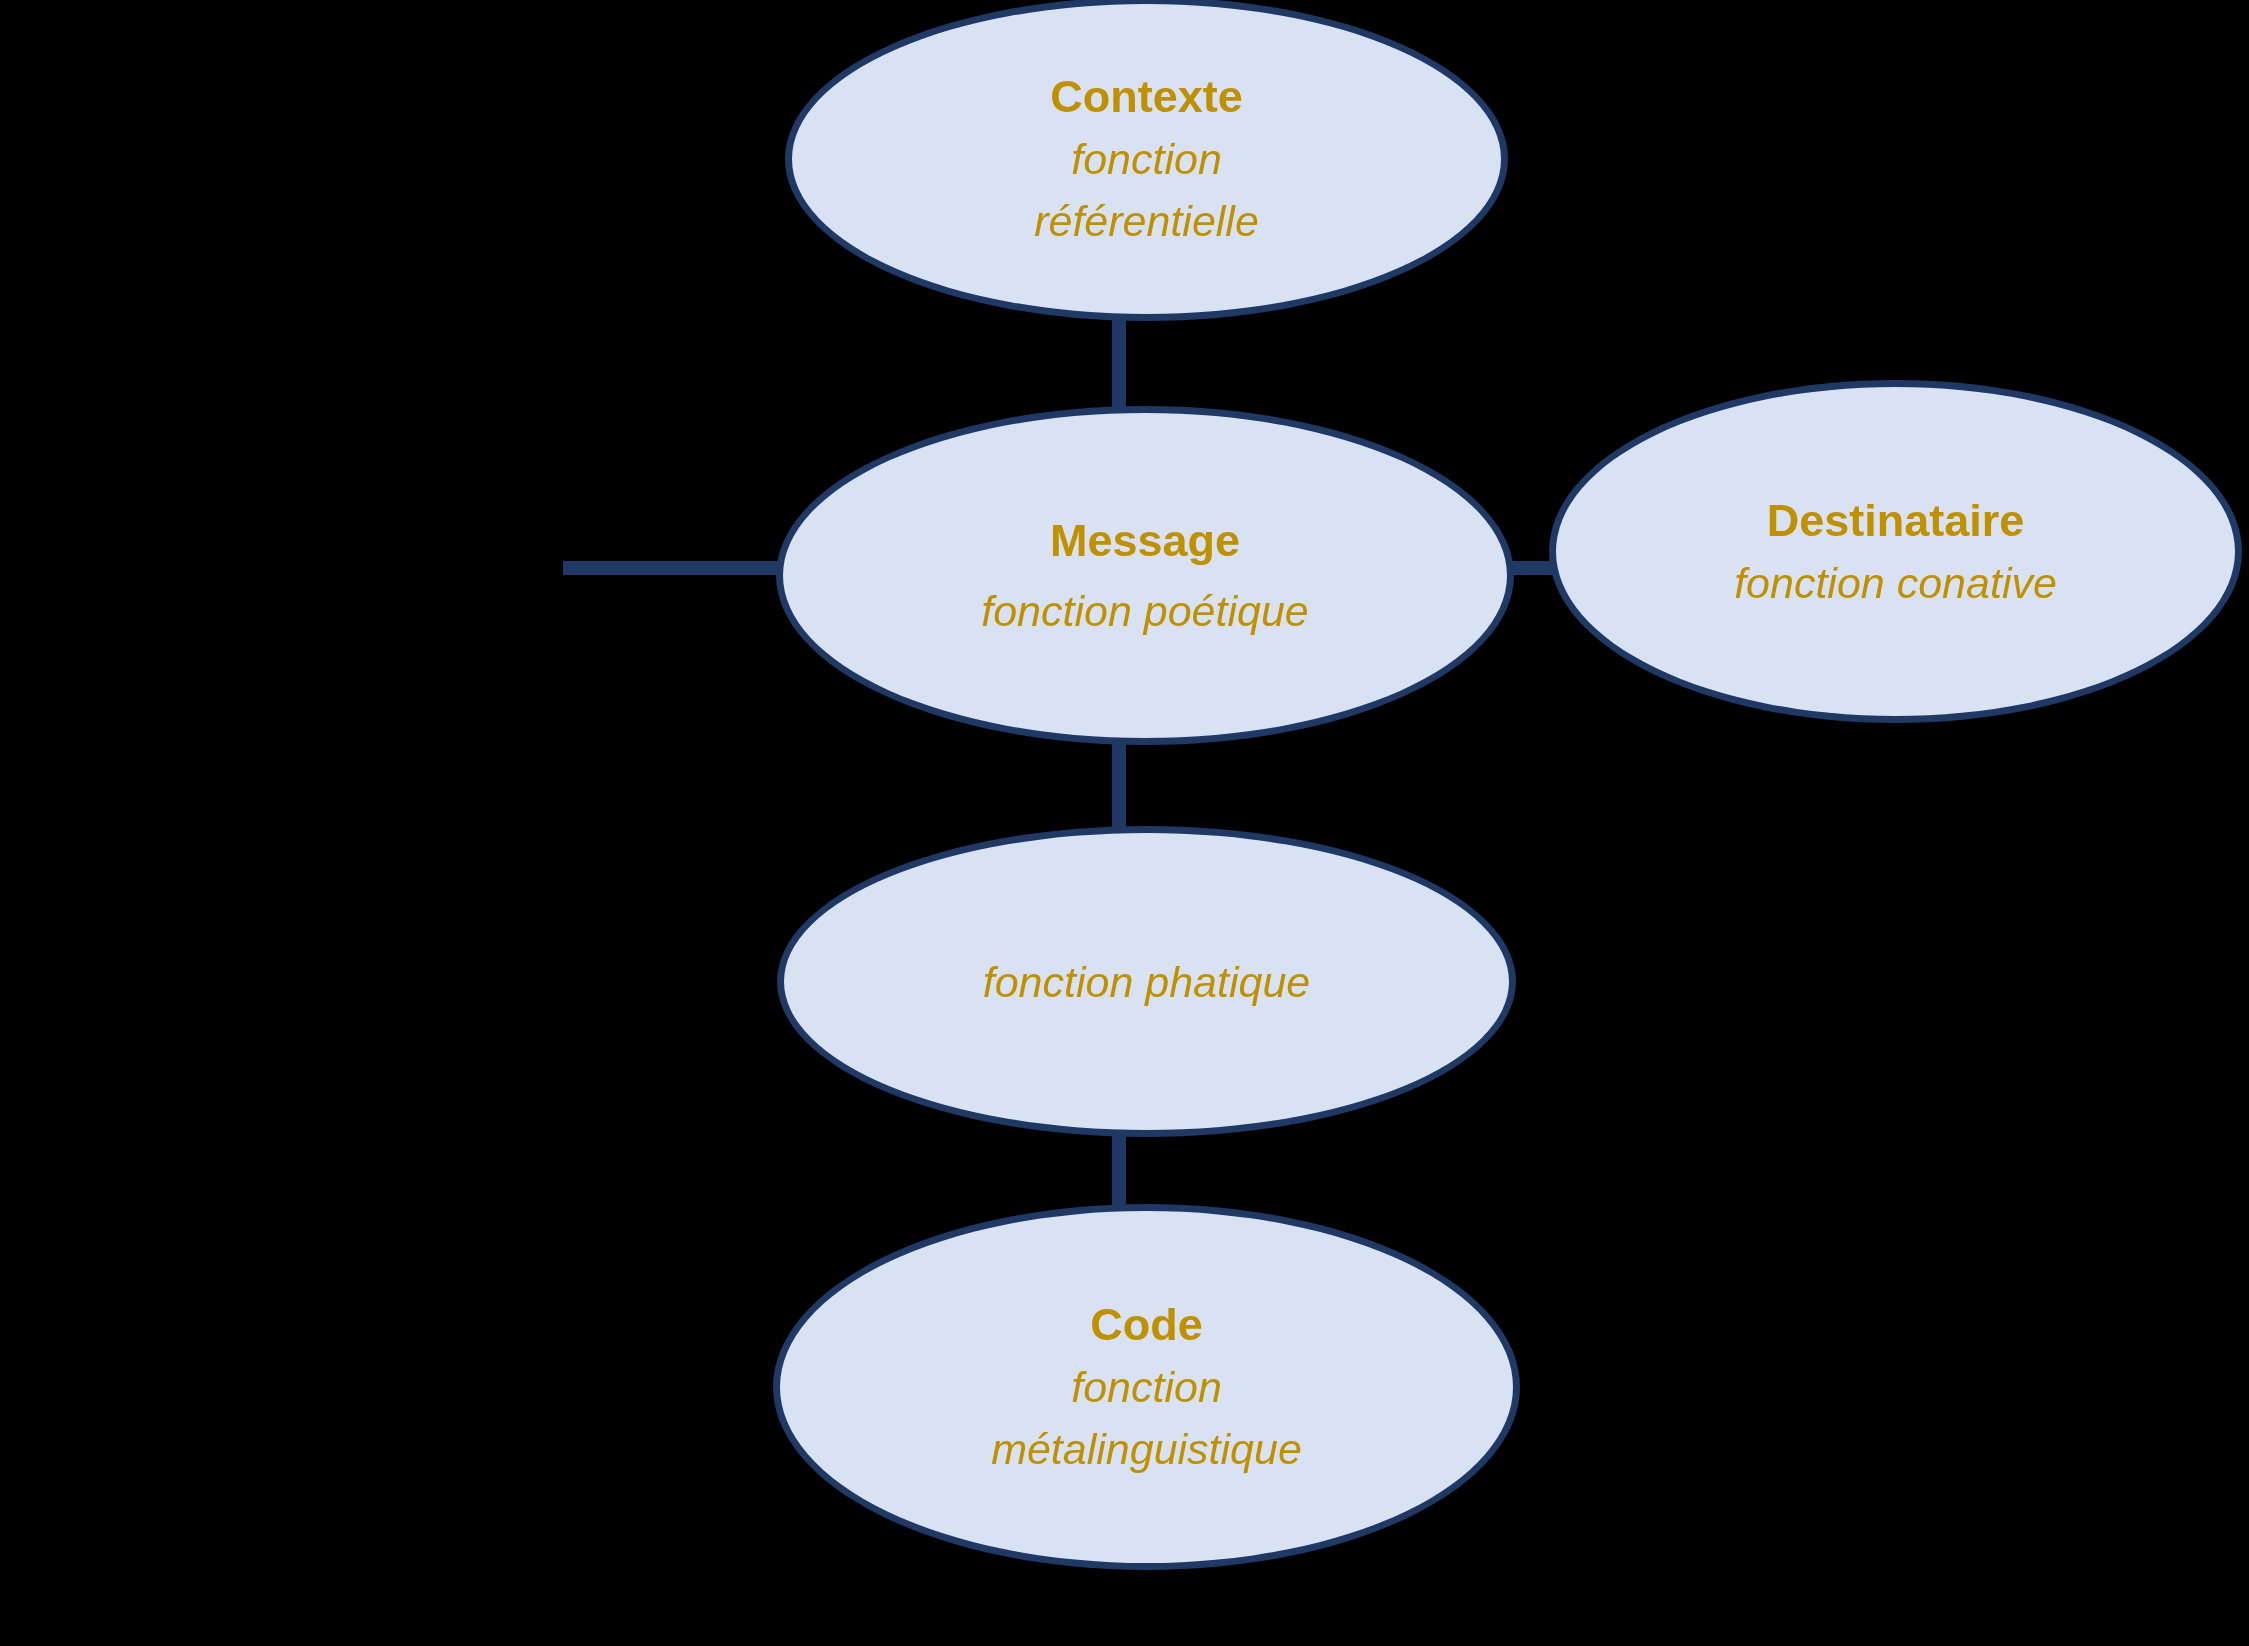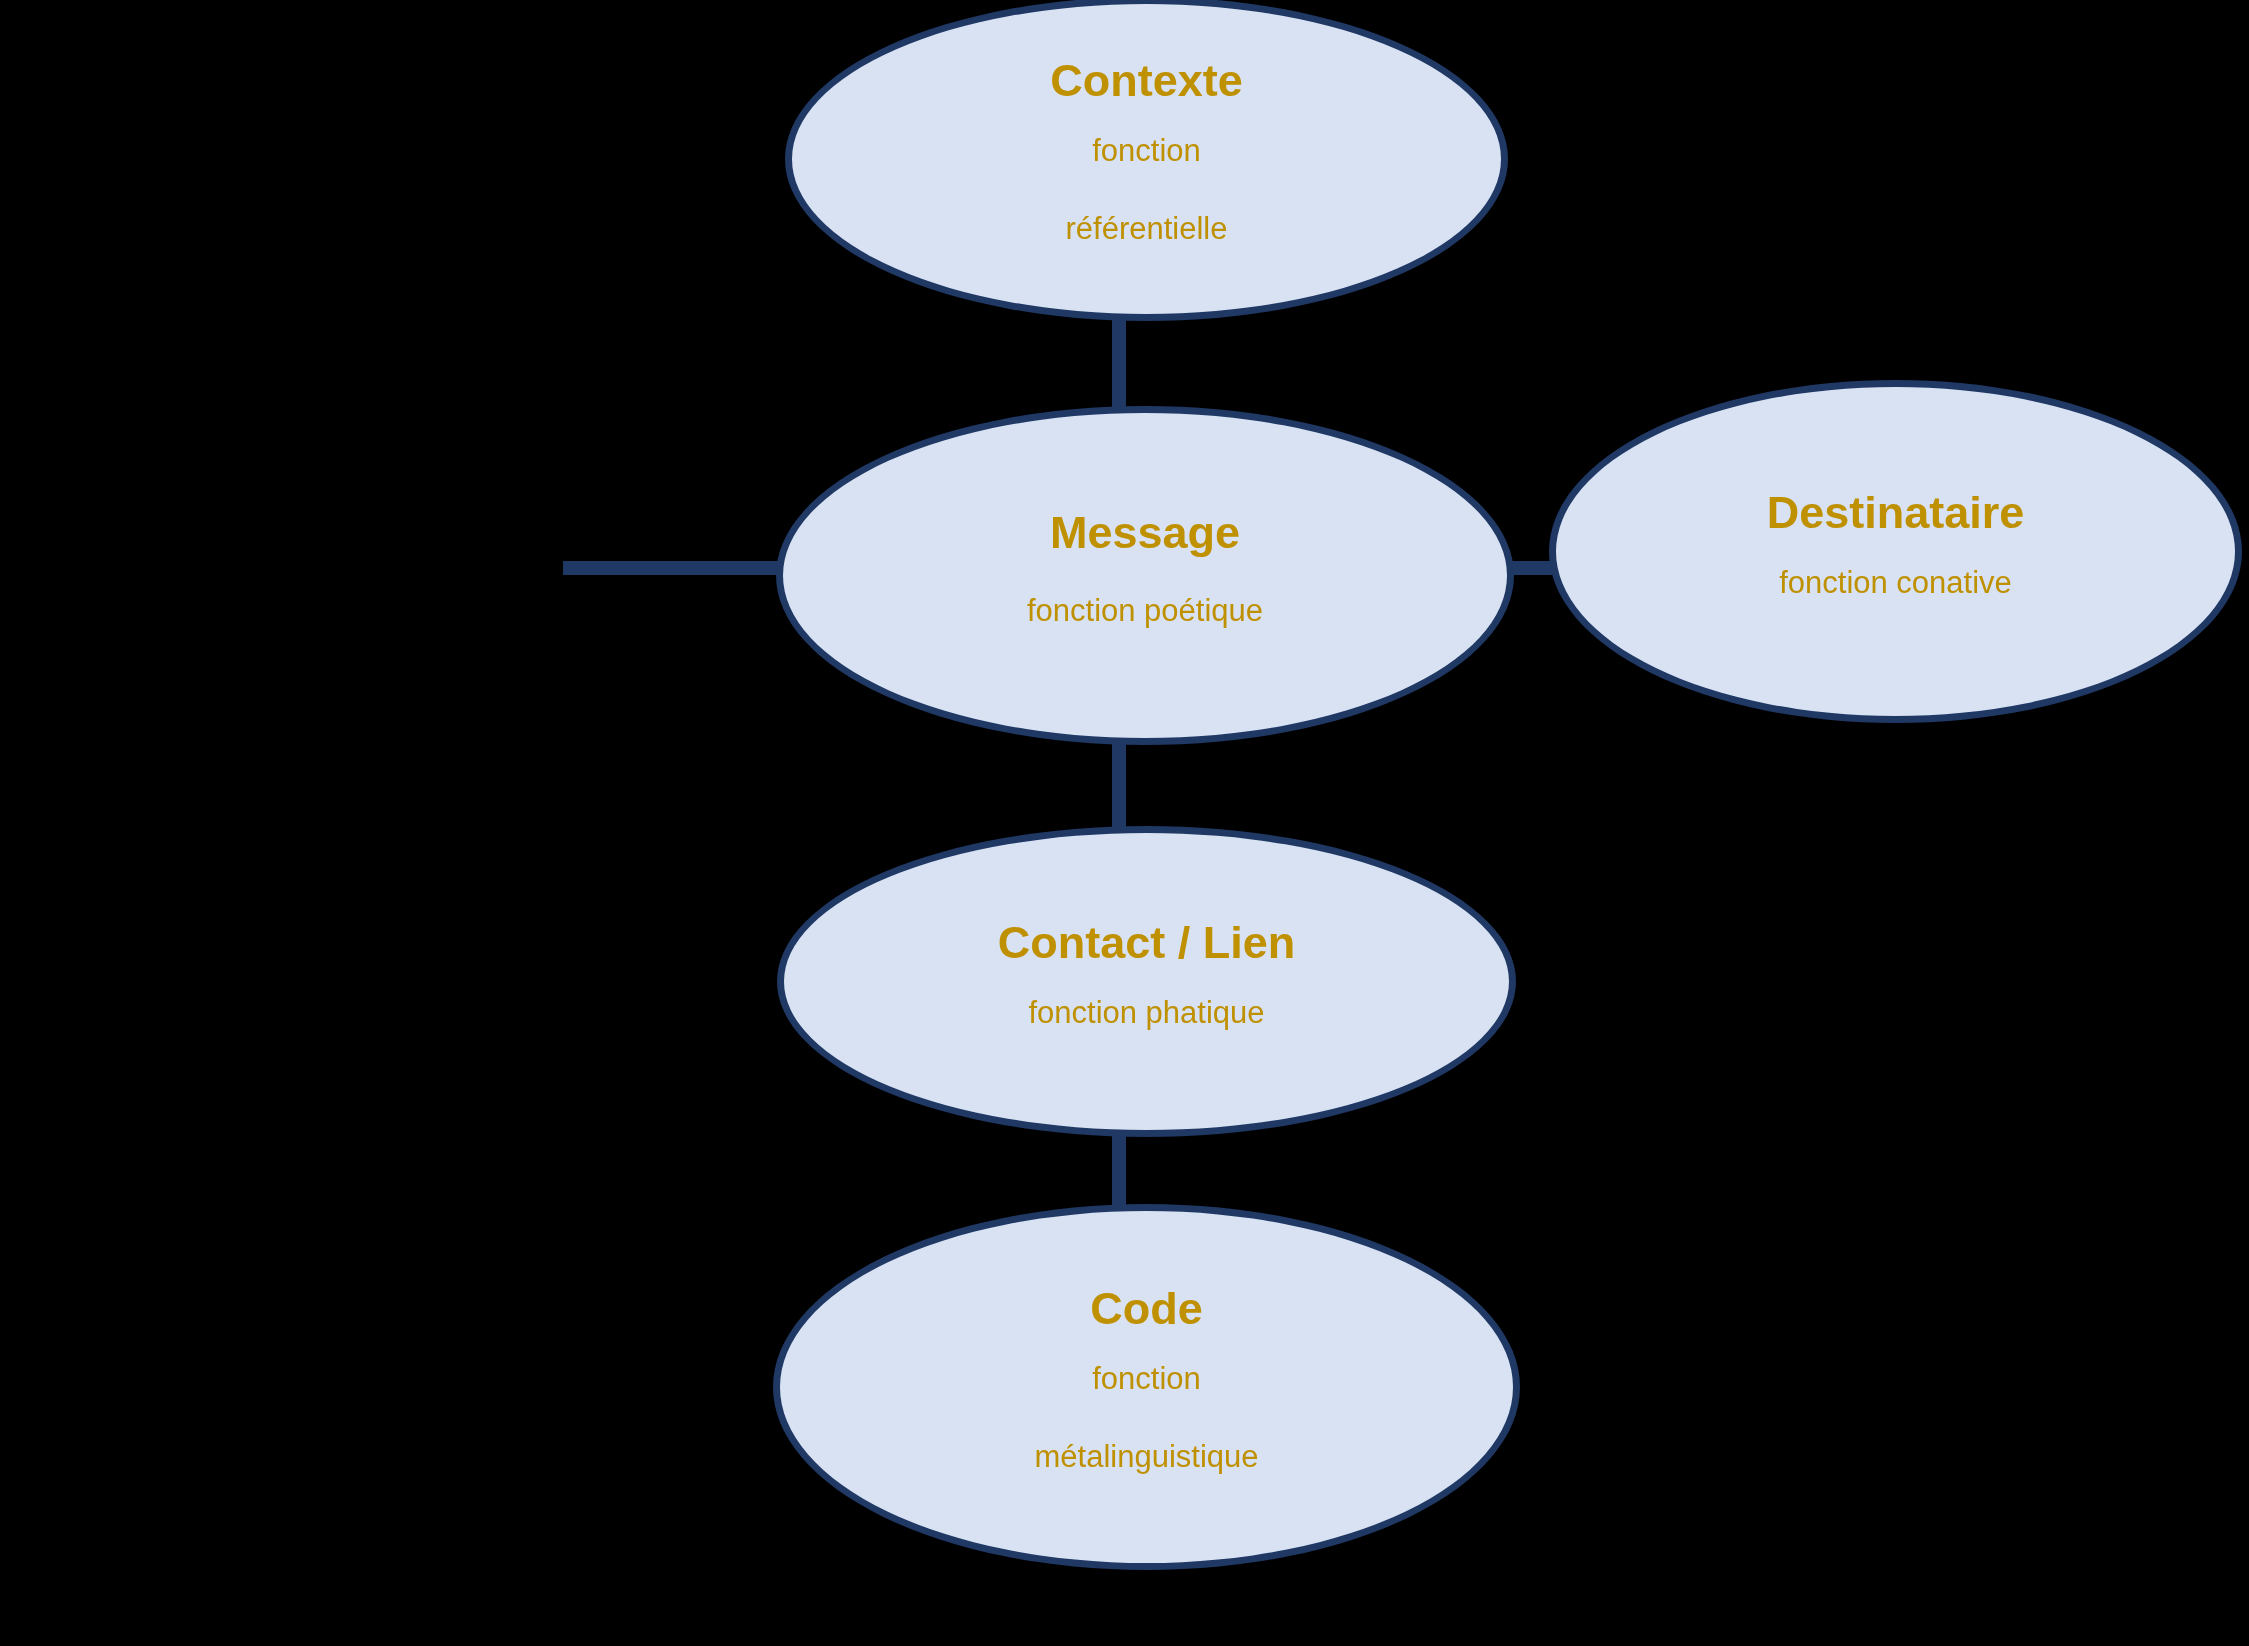--- a/index.html
+++ b/index.html
@@ -35,25 +35,26 @@
   }
   .node .title {
     font-size: 45px;
     font-weight: bold;
     line-height: 62px;
     color: var(--title-color, #bf9000);
     white-space: pre-line;
     text-align: right;
   }
   .node .sub {
-    font-size: 31px;
+    font-size: 43px;
     font-weight: normal;
-    line-height: 78px;
+    line-height: 62px;
     color: var(--subtitle-color, #bf9000);
     white-space: pre-line;
+    font-style: italic;
   }
   
   #node-contexte     { left: 785px; top: -2.6px;   width: 723px; height: 324px; }
   #node-destinateur  { left: 1.3px;    top: 401px;  width: 684px; height: 343px; }
   #node-message      { left: 776px; top: 406px;  width: 738px; height: 339px; gap: 8px; }
   #node-destinataire { left: 1549px; top: 380px;  width: 693px; height: 343px; }
   #node-contact      { left: 777px; top: 826px; width: 739px; height: 311px; }
   #node-code         { left: 773px; top: 1204px; width: 747px; height: 366px; }
   
   #conn-contexte-message     { left: 1112px; top: 275px;  width: 14.4px;  height: 190px; }
@@ -84,21 +85,20 @@
     <div class="title">Message</div>
     <div class="sub">fonction poétique</div>
   </div>
 
   <div class="node" id="node-destinataire">
     <div class="title">Destinataire</div>
     <div class="sub">fonction conative</div>
   </div>
 
   <div class="node" id="node-contact">
-    <div class="title">Contact / Lien</div>
     <div class="sub">fonction phatique</div>
   </div>
 
   <div class="node" id="node-code">
     <div class="title">Code</div>
     <div class="sub">fonction
 métalinguistique</div>
   </div>
 
 </div>

